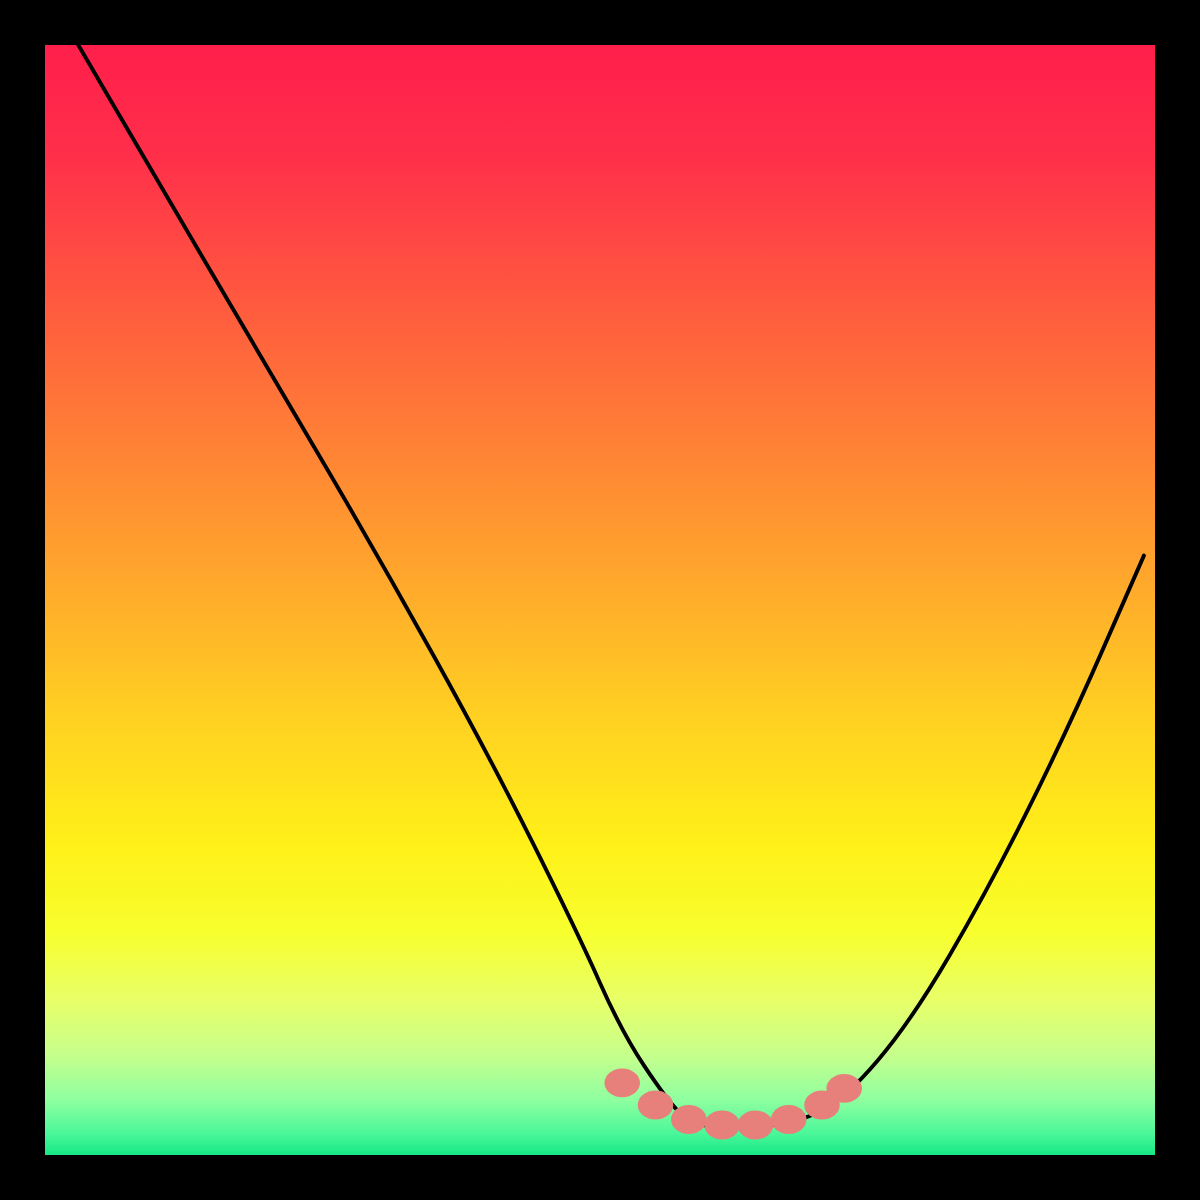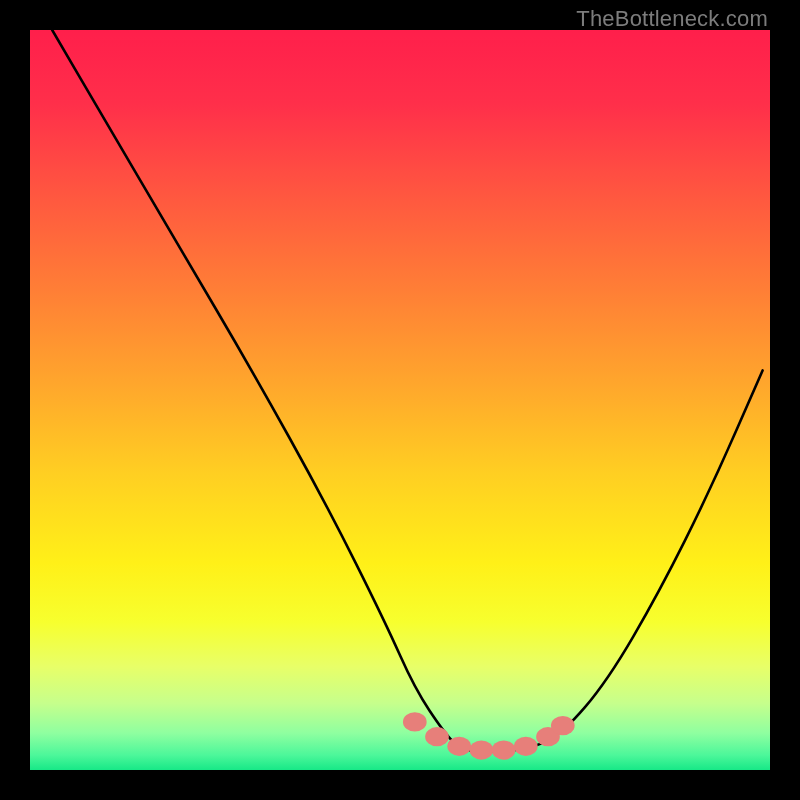--- a/index.html
+++ b/index.html
@@ -45,21 +45,20 @@
   .dots {
     position: absolute;
     inset: 0;
     pointer-events: none;
   }
 </style>
 </head>
 <body>
 
 <div class="frame">
-  <div class="watermark">TheBottleneck.com</div>
 
   <div class="plot-area">
     <svg class="gradient-bg" viewBox="0 0 100 100" preserveAspectRatio="none">
       <defs>
         <linearGradient id="bg-grad" x1="0" y1="0" x2="0" y2="1">
             <stop offset="0%" stop-color="#ff1f4b"></stop>
             <stop offset="10%" stop-color="#ff2f4a"></stop>
             <stop offset="22%" stop-color="#ff5640"></stop>
             <stop offset="35%" stop-color="#ff7e36"></stop>
             <stop offset="48%" stop-color="#ffa72c"></stop>

